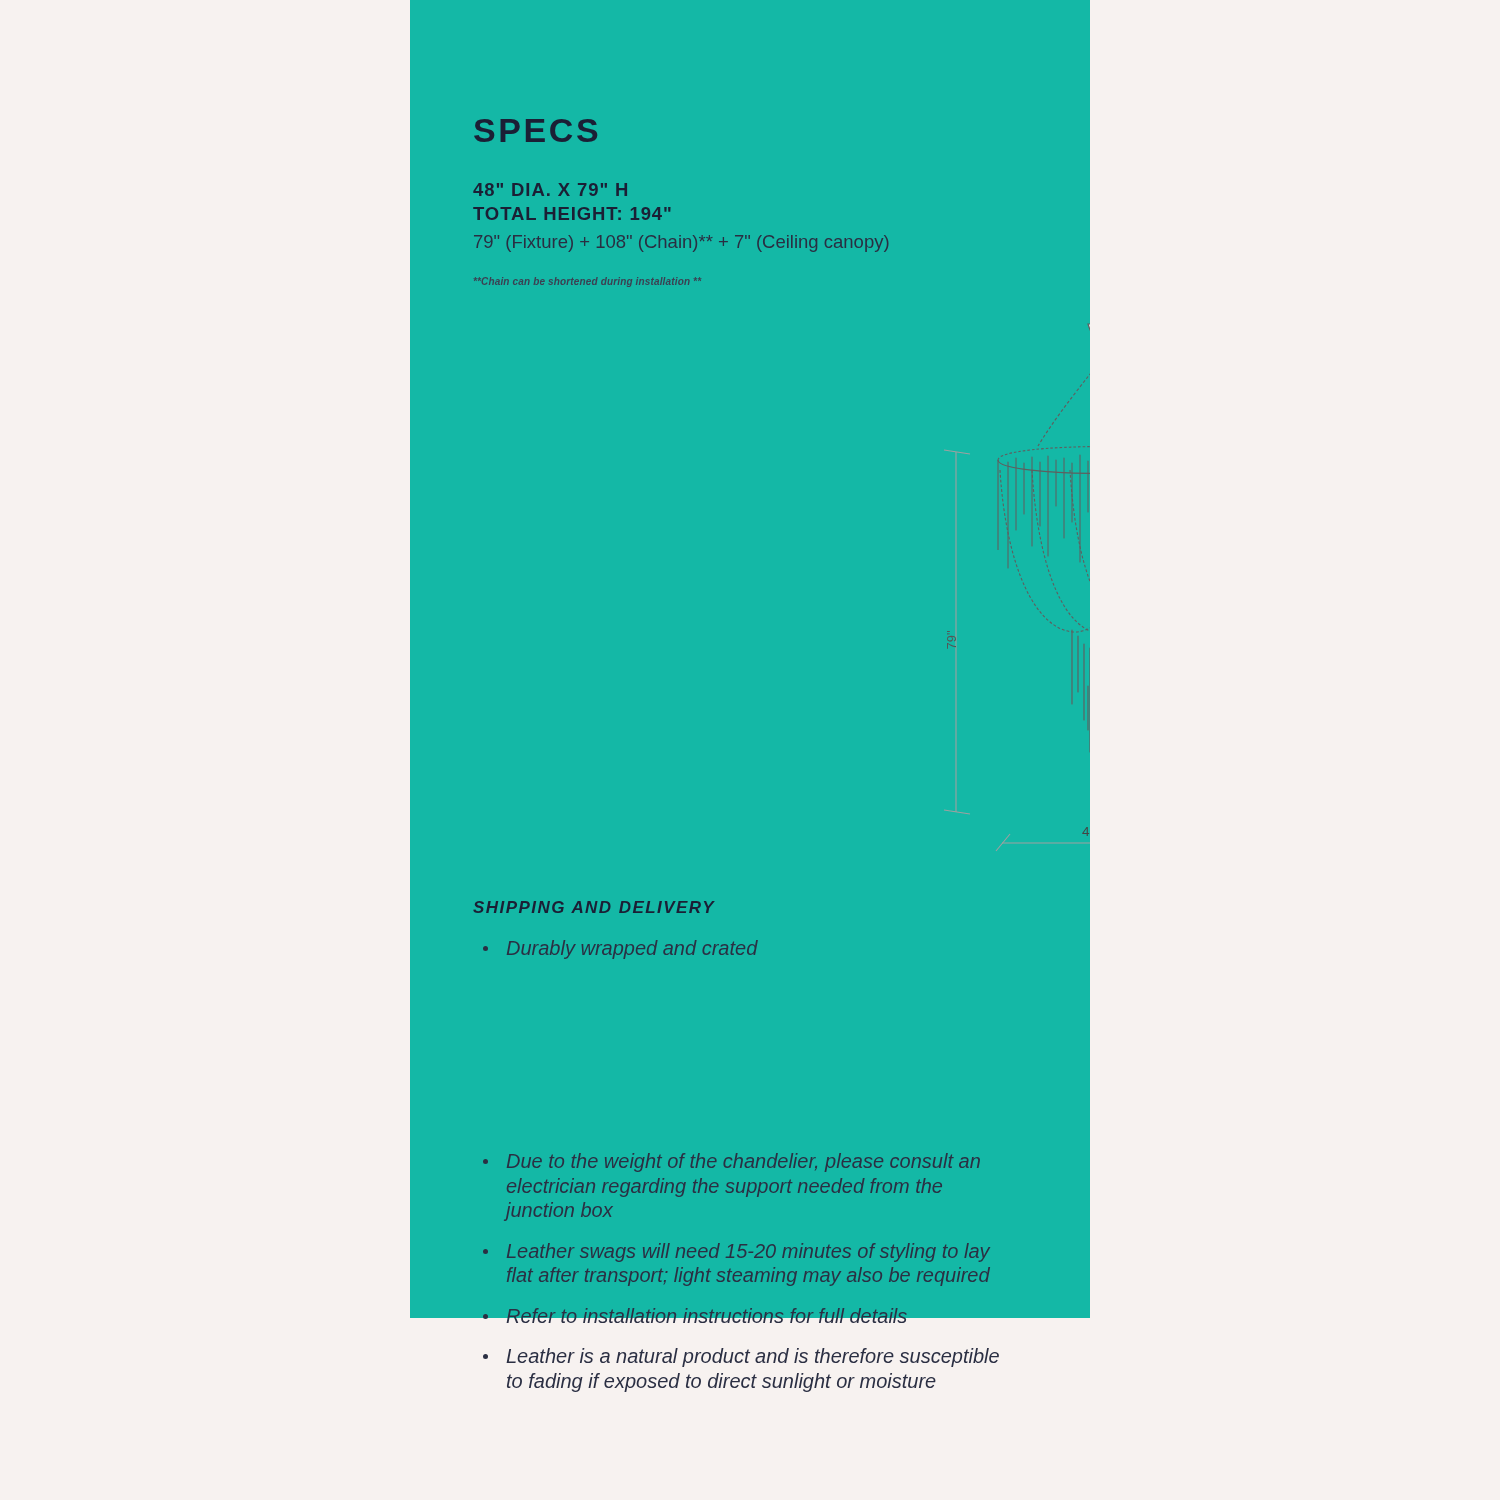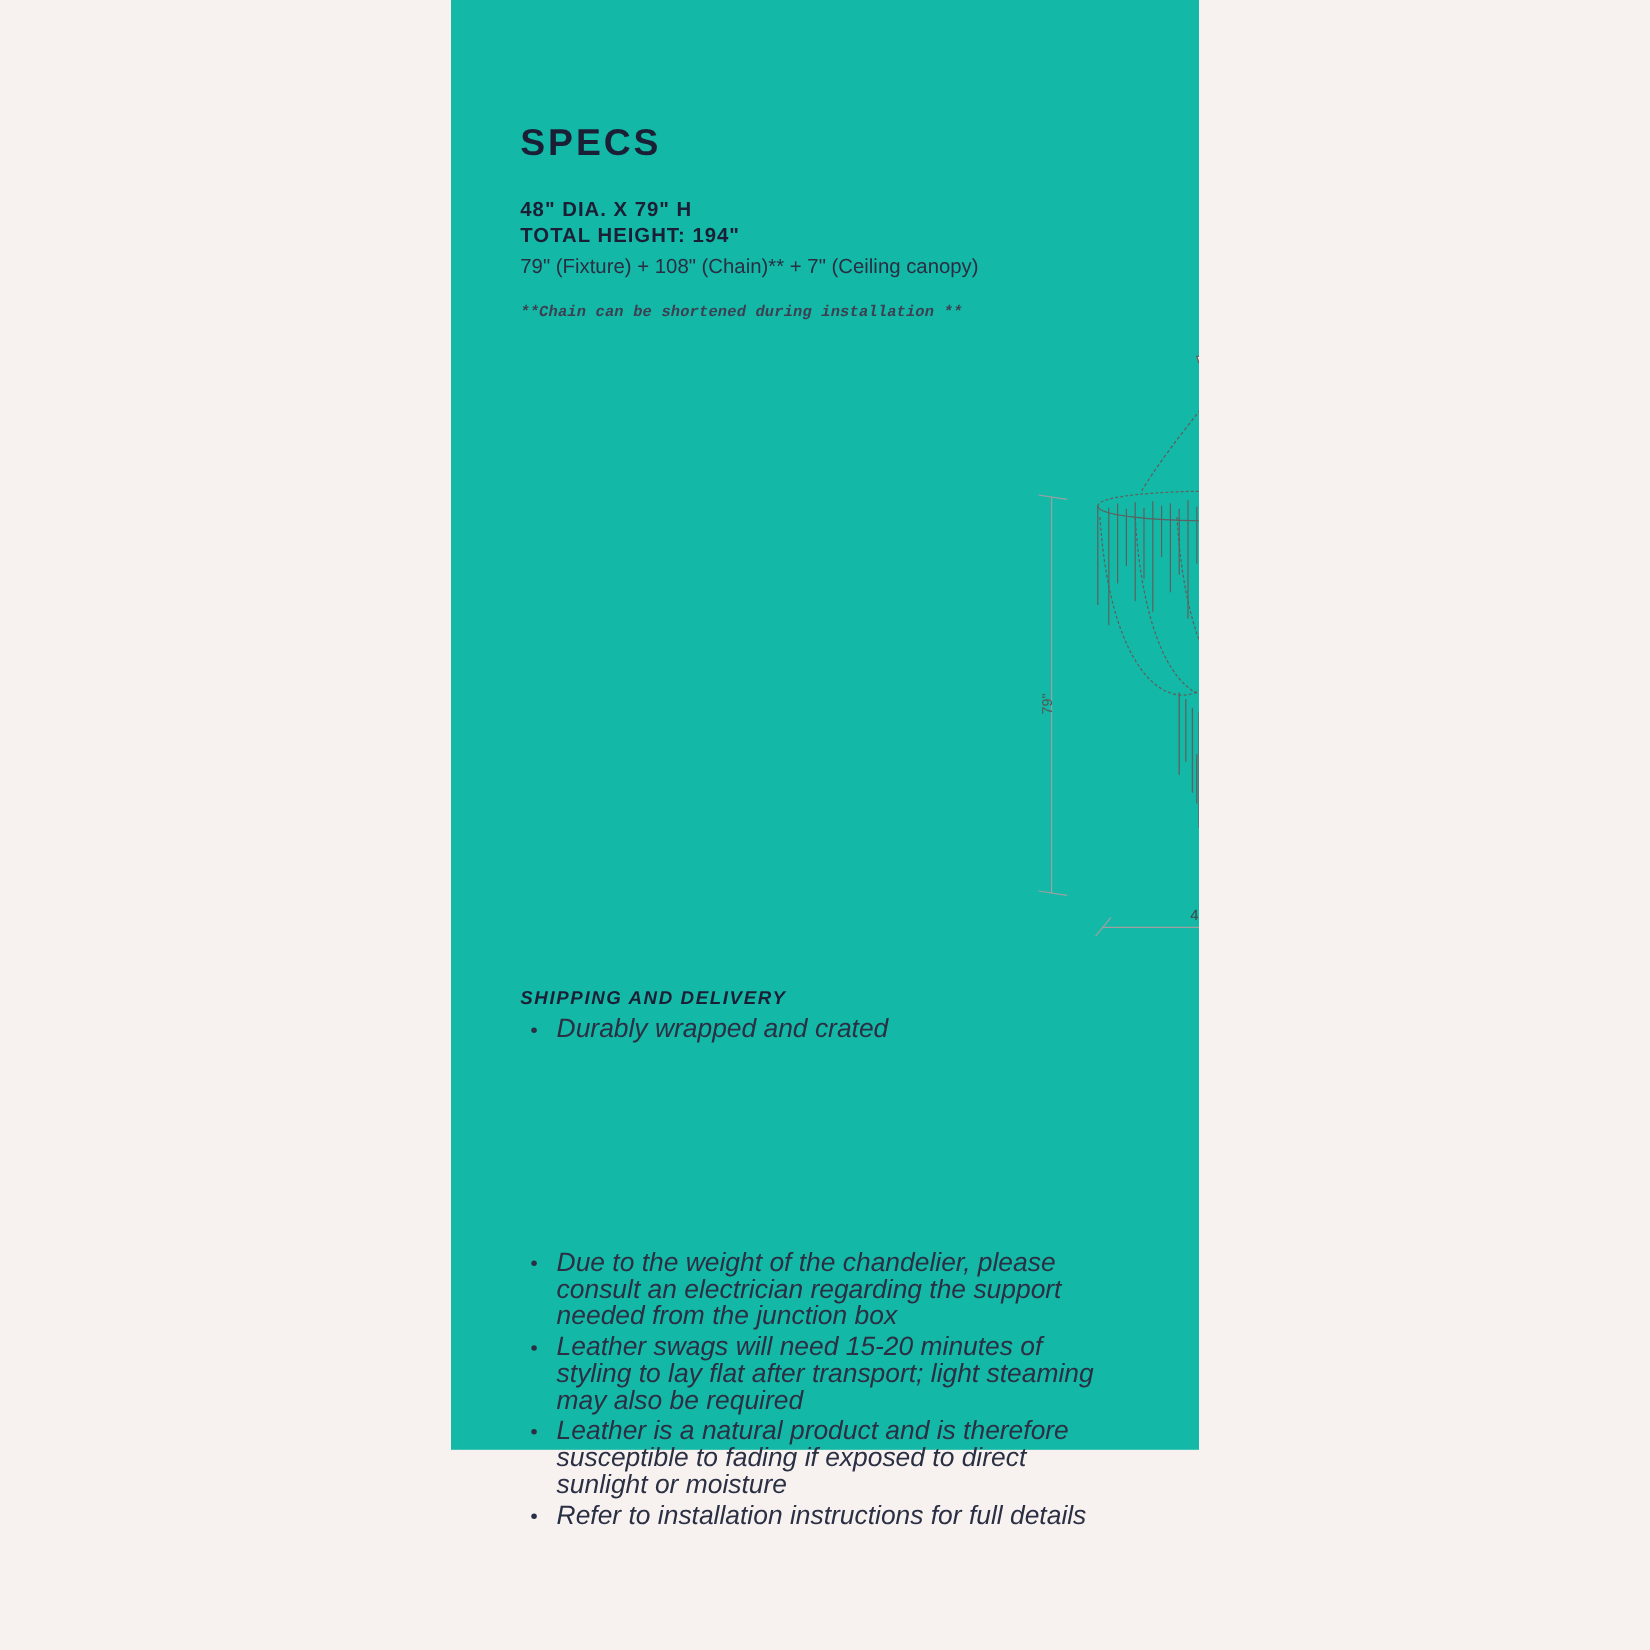--- a/index.html
+++ b/index.html
@@ -66,27 +66,26 @@
     font-weight: 400;
     color: #2a2e42;
     line-height: 26px;
     margin-top: 3px;
     white-space: nowrap;
   }
   .spec-note {
     position: absolute;
     left: 0;
     top: 276px;
-    font-size: 14px;
+    font-size: 10px;
     font-weight: 700;
     font-style: italic;
     color: #3c4052;
     letter-spacing: 0.15px;
     white-space: nowrap;
-    font-family: Liberation Mono, monospace;
   }
 
   
   #diagram {
     position: absolute;
     left: -63px;
     top: 300px;
     width: 680px;
     height: 570px;
   }
@@ -110,24 +109,24 @@
     line-height: 24px;
   }
   ul.bullets {
     margin: 0;
     padding: 0;
     list-style: none;
   }
   ul.bullets li {
     position: relative;
     padding-left: 33px;
-    font-size: 24px;
+    font-size: 20px;
     line-height: 24.5px;
     color: #2b2f43;
-    margin-top: 3px;
+    margin-top: 16px;
   }
   ul.bullets li::before {
     content: "";
     position: absolute;
     left: 10px;
     top: 10px;
     width: 5px;
     height: 5px;
     border-radius: 50%;
     background: #2b2f43;
@@ -255,20 +254,20 @@
         <h2 class="section-title">SHIPPING AND DELIVERY</h2>
         <ul class="bullets">
           <li>Durably wrapped and crated</li>
         </ul>
       </div>
 
       <div class="section" id="section-installation">
         <ul class="bullets">
           <li>Due to the weight of the chandelier, please consult an electrician regarding the support needed from the junction box</li>
           <li>Leather swags will need 15-20 minutes of styling to lay flat after transport; light steaming may also be required</li>
+          <li>Refer to installation instructions for full details</li>
           <li>Leather is a natural product and is therefore susceptible to fading if exposed to direct sunlight or moisture</li>
-          <li>Refer to installation instructions for full details</li>
         </ul>
       </div>
 
     </div>
   </div>
 </div>
 
 </body></html>

